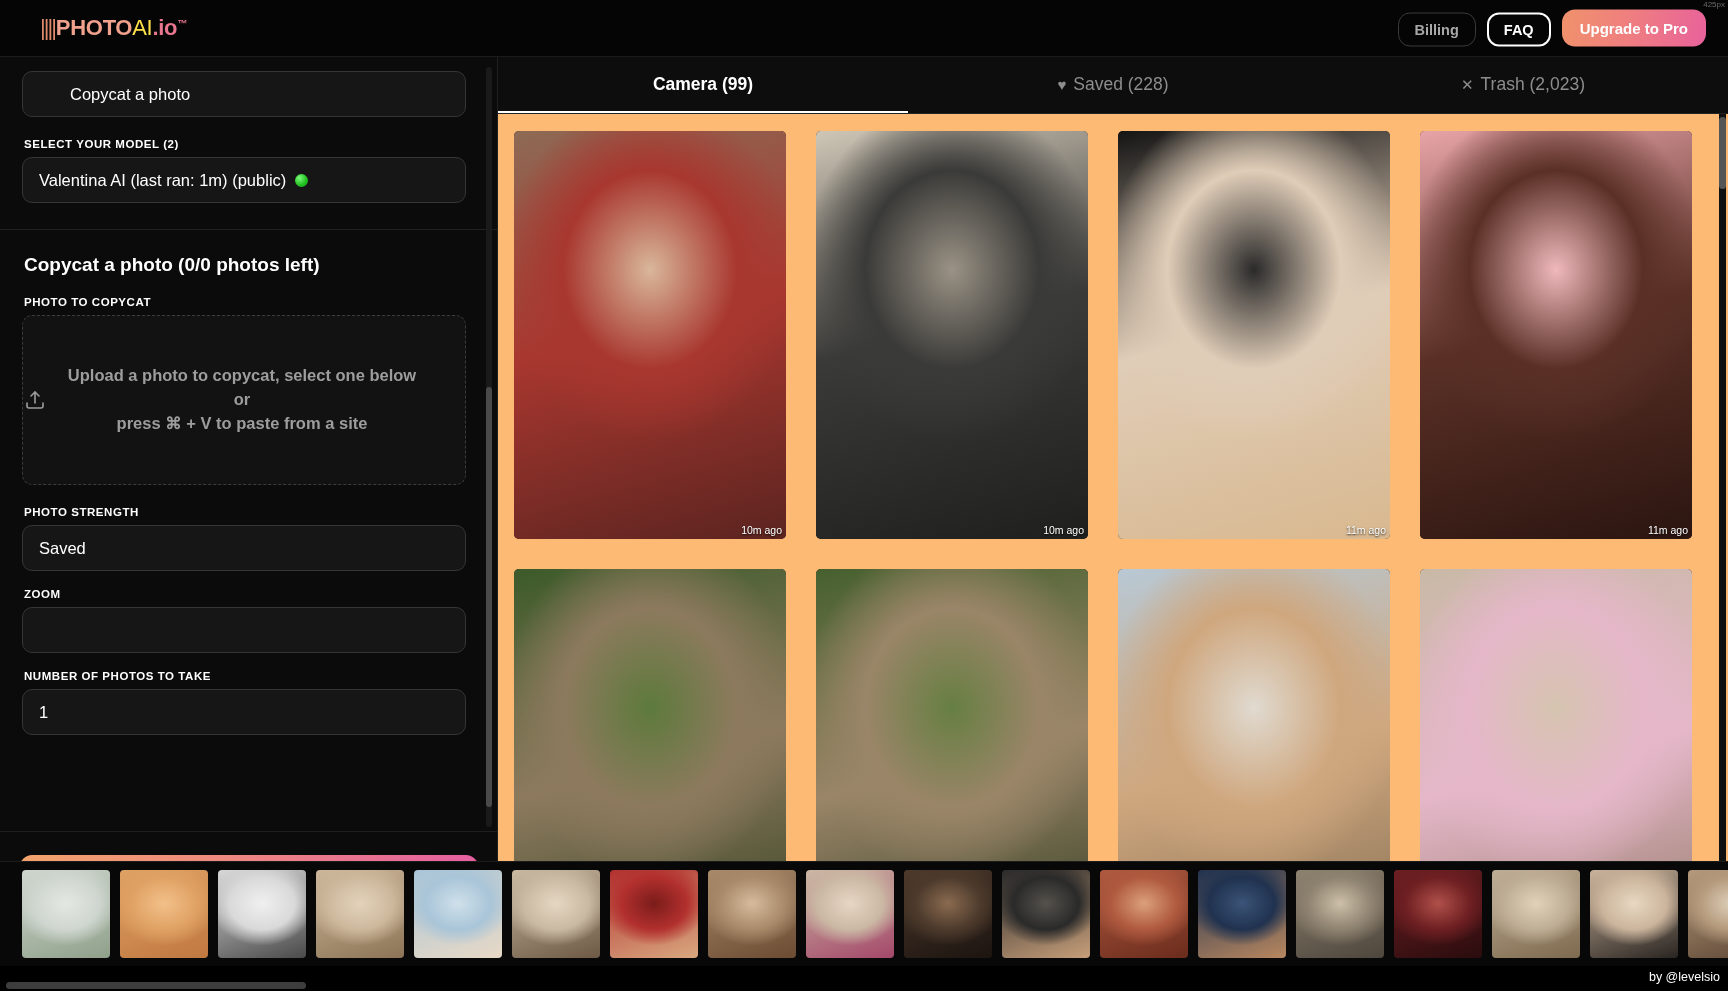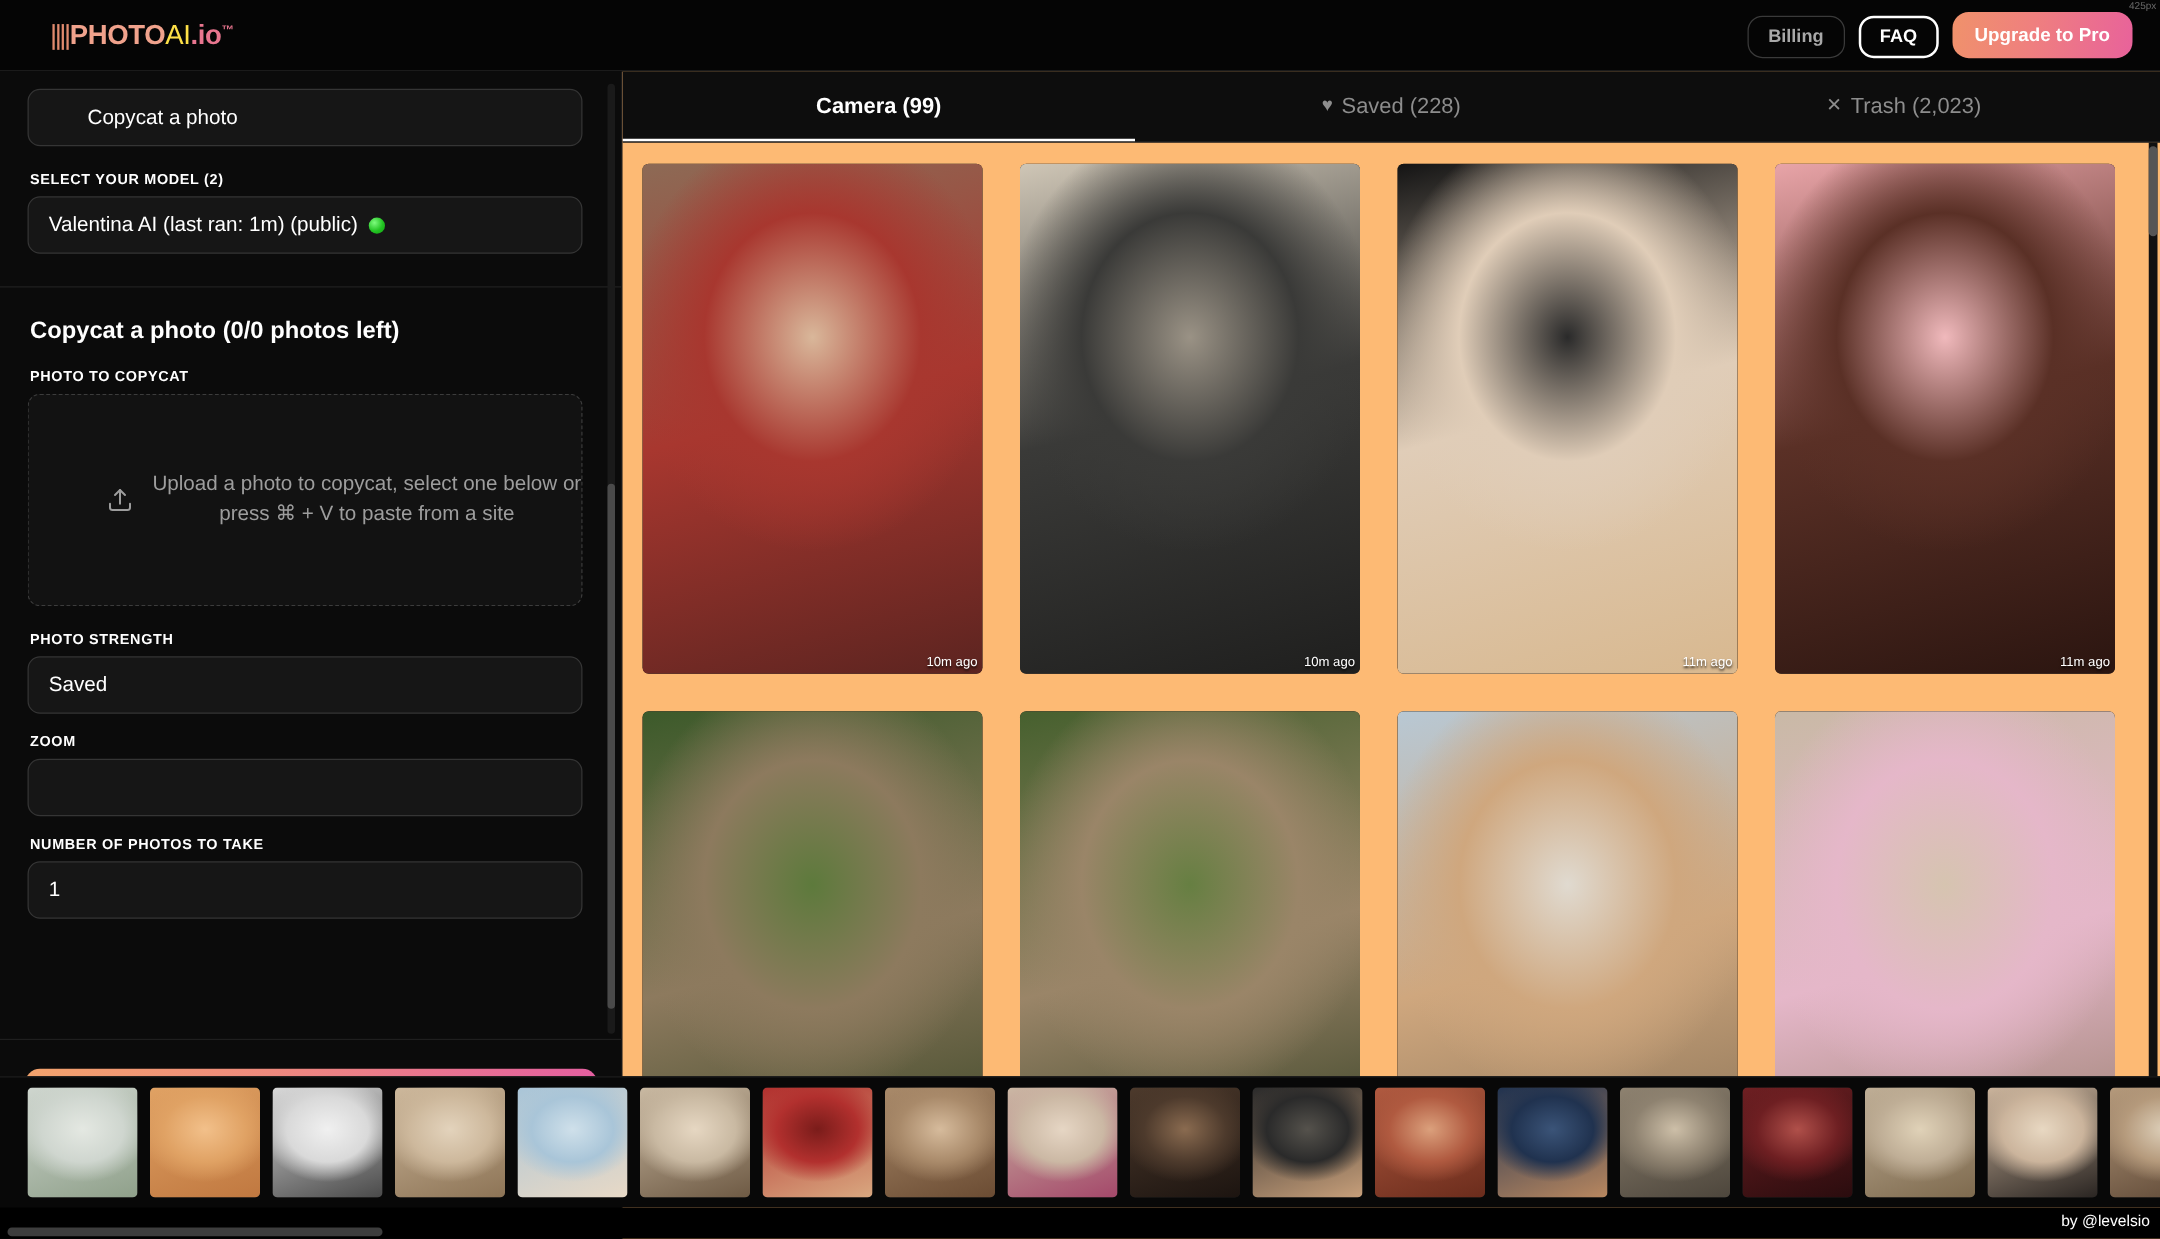--- a/index.html
+++ b/index.html
@@ -117,22 +117,23 @@
   }
   .section-title {
     font-size: 19px; font-weight: 700; color: #fff;
     margin: 24px 0 20px 2px;
   }
   .dropzone {
     width: 444px; height: 170px;
     border: 1px dashed #3c3c3c;
     border-radius: 10px;
     background: #121212;
-    display: flex; align-items: center; justify-content: flex-end;
+    display: flex; align-items: center; justify-content: flex-start;
     cursor: pointer;
+    font-weight: bold;
   }
   .dropzone-inner {
     display: flex; align-items: center; gap: 14px;
     max-width: 400px;
   }
   .dz-text {
     font-size: 16.5px; color: #9d9d9d; line-height: 1.45;
     text-align: center;
   }
   .mt20 { margin-top: 21px; }

